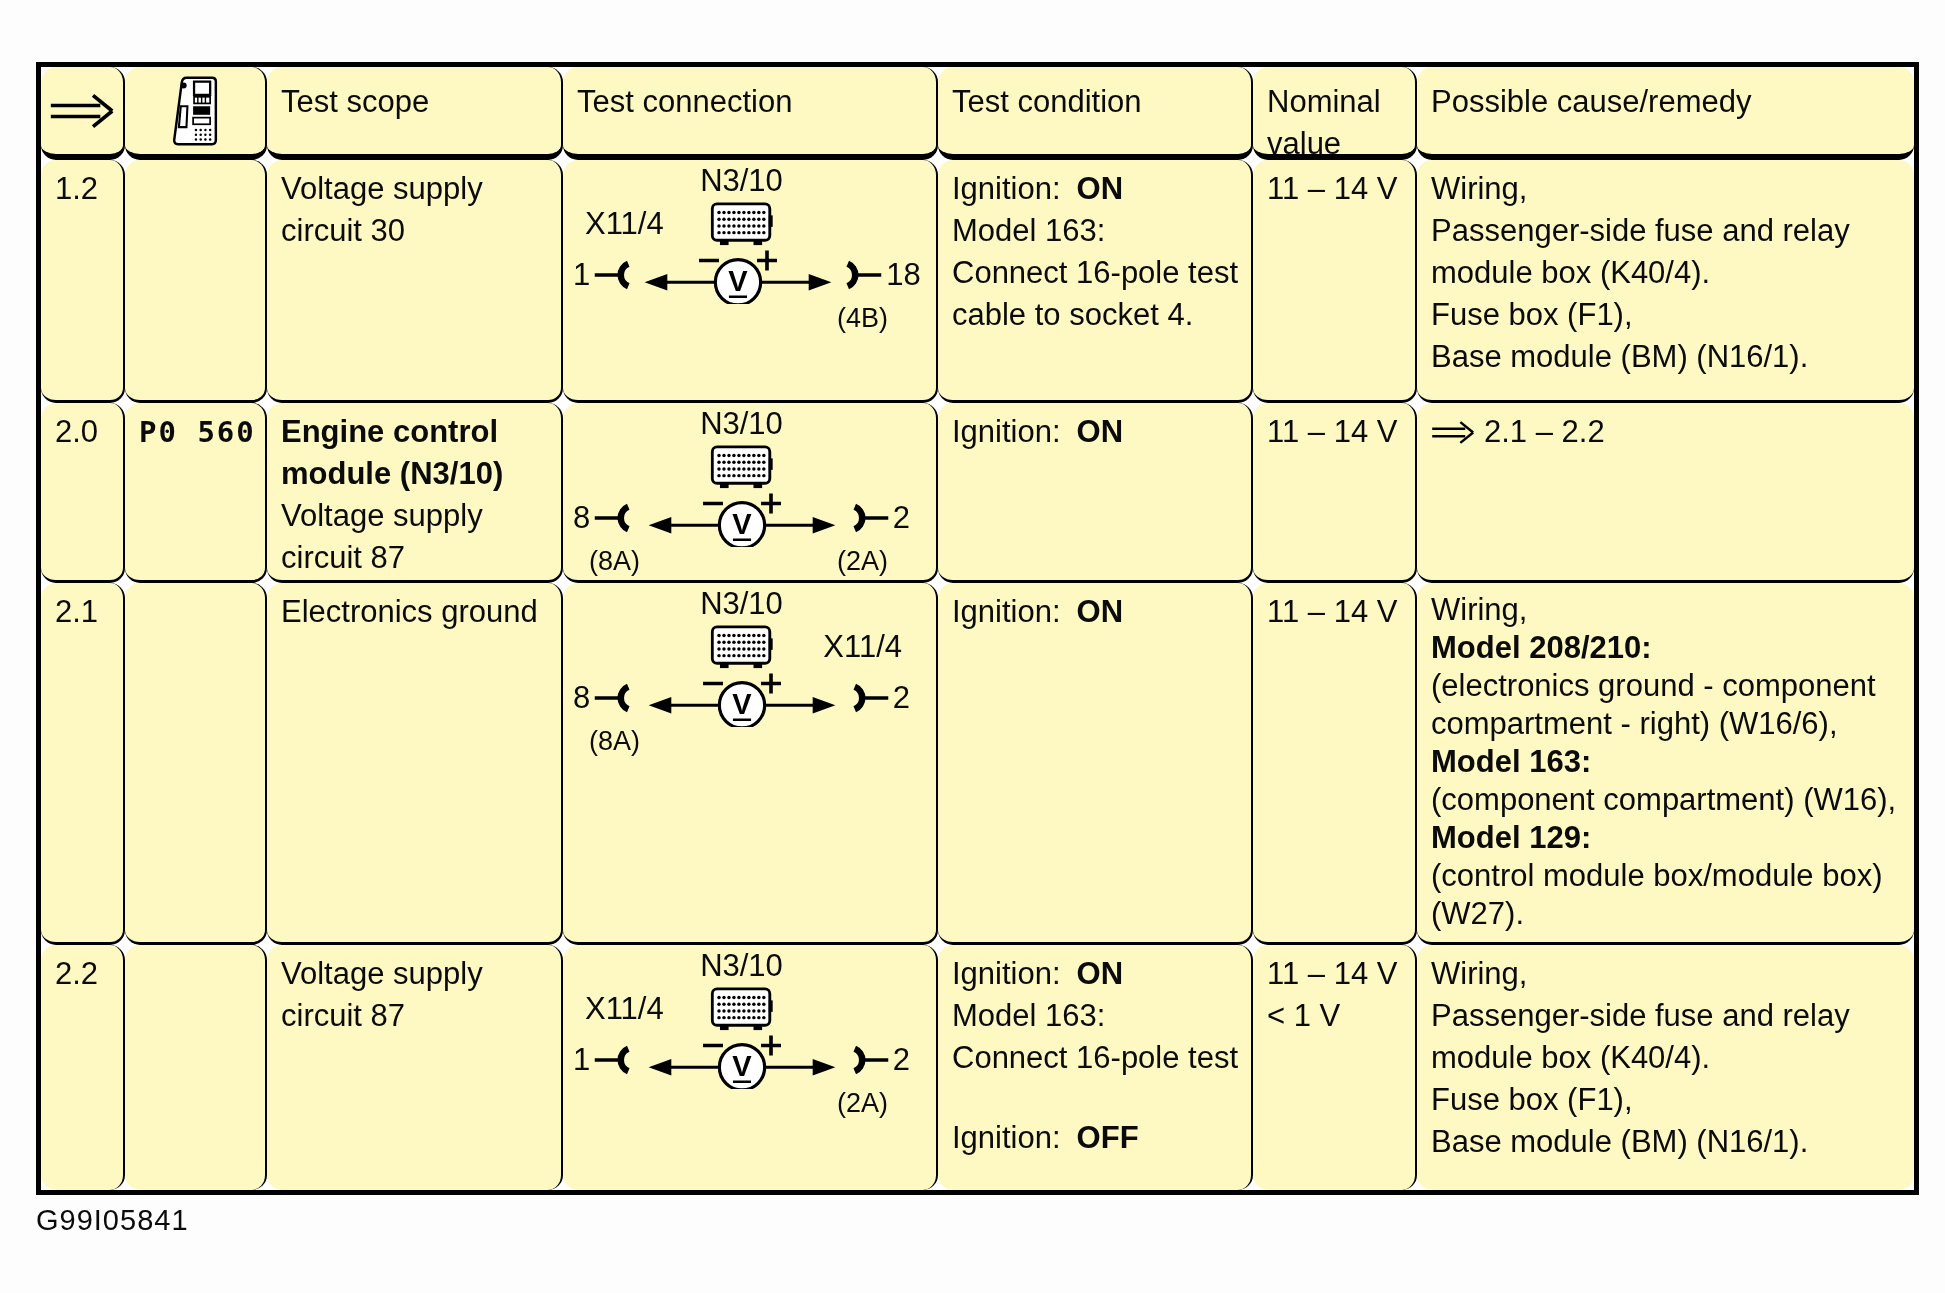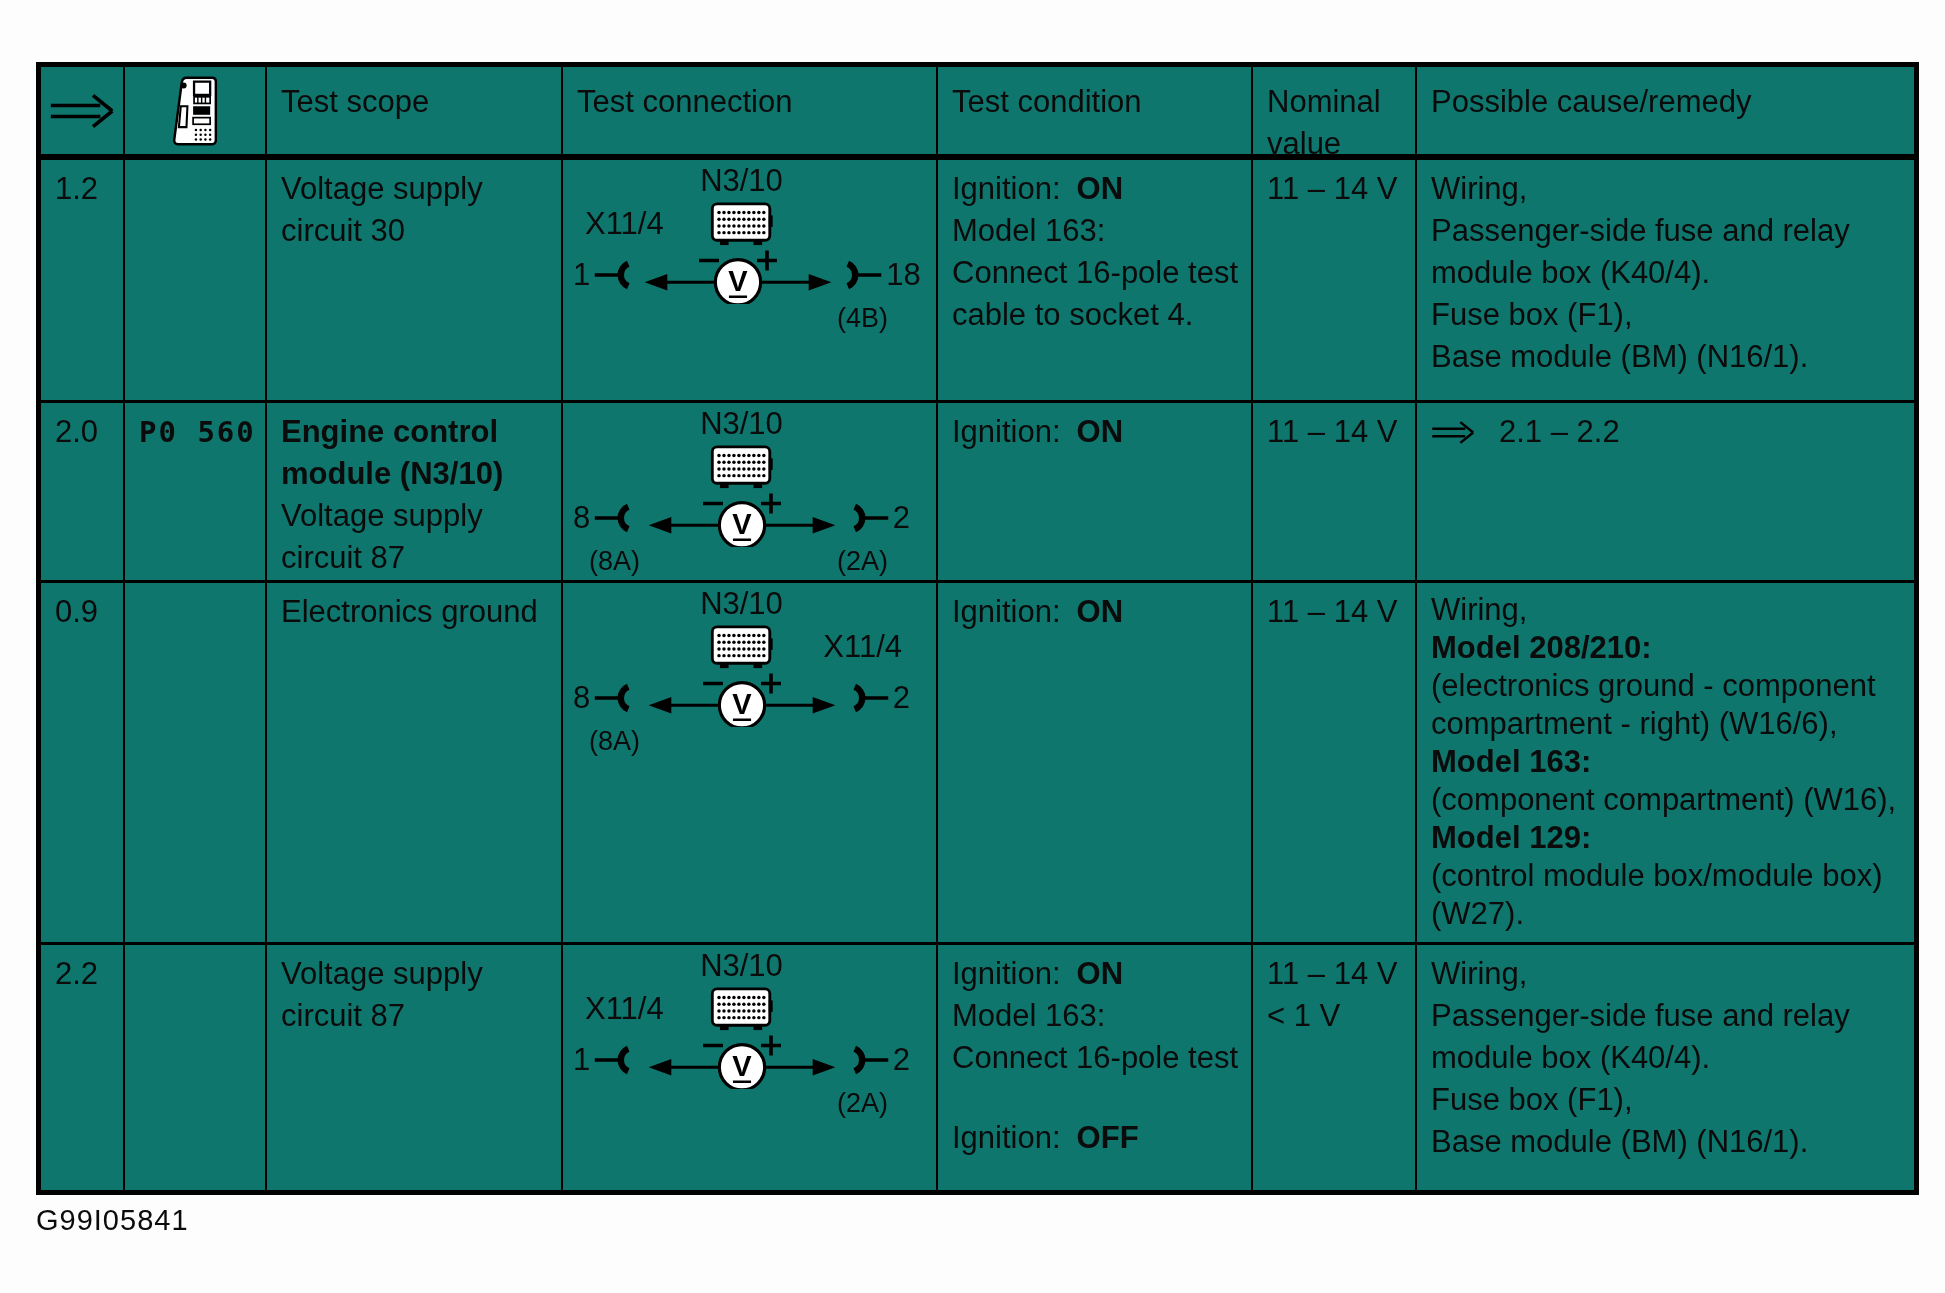--- a/index.html
+++ b/index.html
@@ -9,21 +9,21 @@
   }
   .dtable{
     position:absolute;left:36px;top:62px;background:#fff;
     display:grid;
     grid-template-columns:84px 142px 296px 375px 315px 164px 497px;
     grid-template-rows:93px 243px 180px 362px 245px;
     border:5px solid #000;
   }
   .cell{
     box-sizing:border-box;border-right:2.5px solid #000;border-bottom:3px solid #000;
-    padding:8px 6px 0 14px;font-size:31px;line-height:42px;overflow:hidden;background:#0f766e;
+    padding:8px 6px 0 14px;font-size:31px;line-height:42px;overflow:hidden;background:#fef9c3;border-radius:15px;
   }
   .lastcol{border-right:none}
   .lastrow{border-bottom:none}
   .h{border-bottom:6px solid #000;padding-top:14px}
   .center-ic{display:flex;align-items:center;justify-content:center;padding:0}
   .line{white-space:nowrap}
   .b{font-weight:bold}
   .ign{margin-left:16px;font-weight:bold}
   .gap{margin-top:38px}
   .nom2{}
@@ -35,21 +35,21 @@
   
   .c-conn{padding:2px 24px 0 8px}
   .conn-module{text-align:center;line-height:38px;font-size:31px}
   .conn-iconrow{display:grid;grid-template-columns:1fr auto 1fr;align-items:center;height:48px}
   .conn-side{font-size:31px}
   .conn-side.l{text-align:left;padding-left:14px}
   .conn-side.r{text-align:right;padding-right:10px}
   .conn-meter{display:flex;align-items:center;justify-content:space-between;height:54px;padding:0 2px}
   .pin{display:flex;align-items:center;gap:4px;font-size:31px}
   .conn-subs{display:flex;justify-content:space-between;font-size:27px;line-height:32px;padding:0 24px 0 18px}
-  .causeref{display:flex;align-items:center;gap:24px}
+  .causeref{display:flex;align-items:center;gap:9px}
   .footer{position:absolute;left:36px;top:1204px;font-size:29px;letter-spacing:1px}
   svg{display:block}
 </style>
 </head>
 <body>
 
 <svg width="0" height="0" style="position:absolute" aria-hidden="true">
   <defs>
     <symbol id="sym-dblarrow" viewBox="0 0 72 40">
       <line x1="2" y1="14" x2="56" y2="14" stroke="#000" stroke-width="4"></line>
@@ -306,21 +306,21 @@
       <span>
           <svg width="44" height="25" viewBox="0 0 72 40">
             <use href="#sym-dblarrow"></use>
           </svg>
         </span>
       <span>2.1 – 2.2</span>
     </div>
   </div>
 
   <div class="cell">
-    <span>0.9</span>
+    <span>2.1</span>
   </div>
   <div class="cell"></div>
   <div class="cell">
     <div class="line">Electronics ground</div>
   </div>
   <div class="cell c-conn">
     <div class="conn-module">N3/10</div>
     <div class="conn-iconrow">
       <span class="conn-side l"></span>
       <span>

